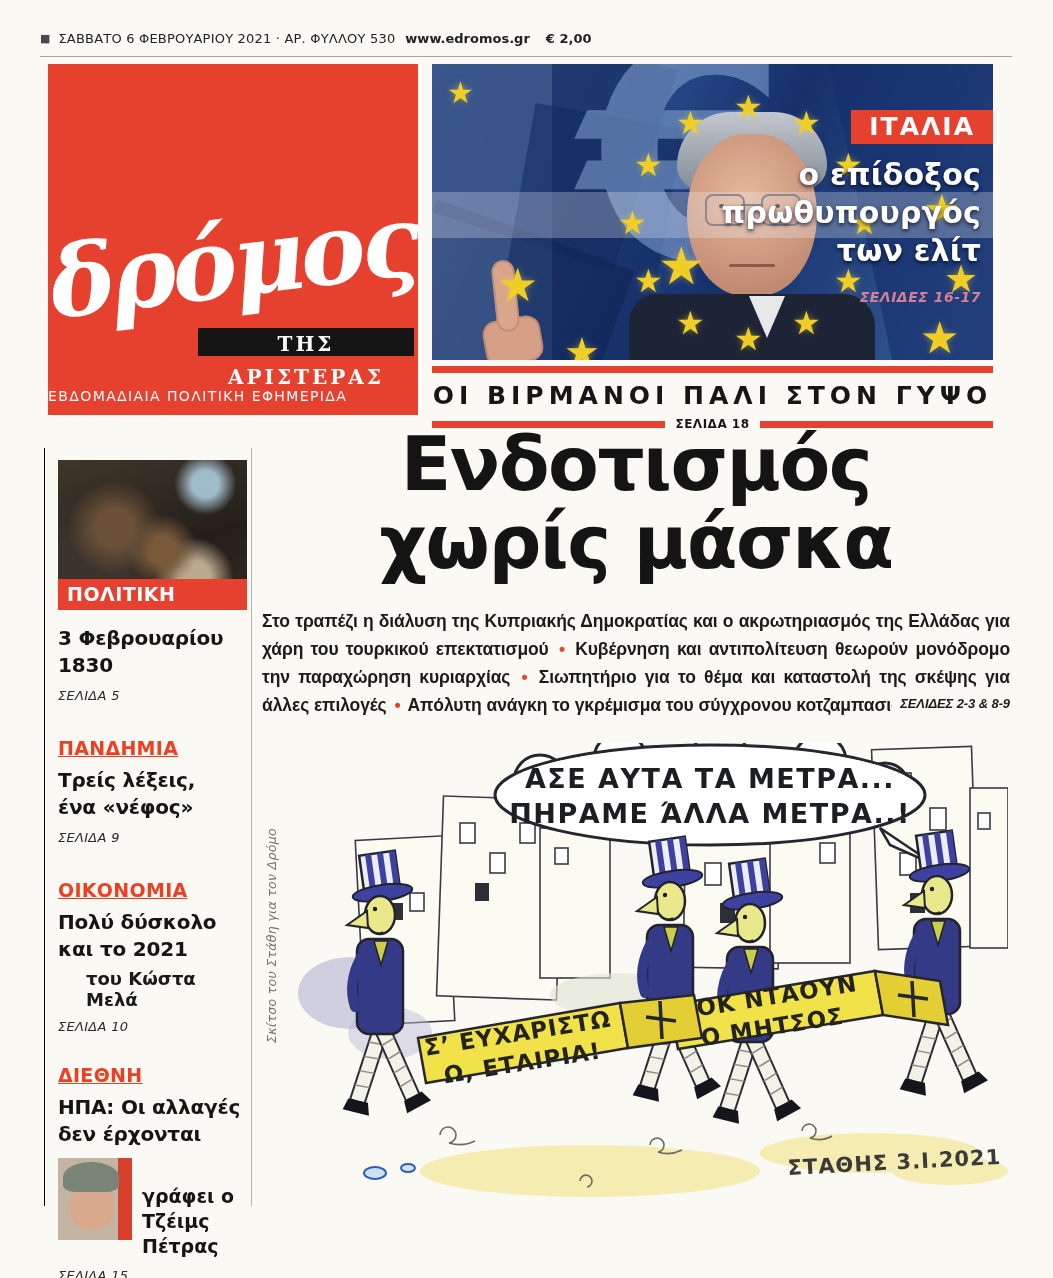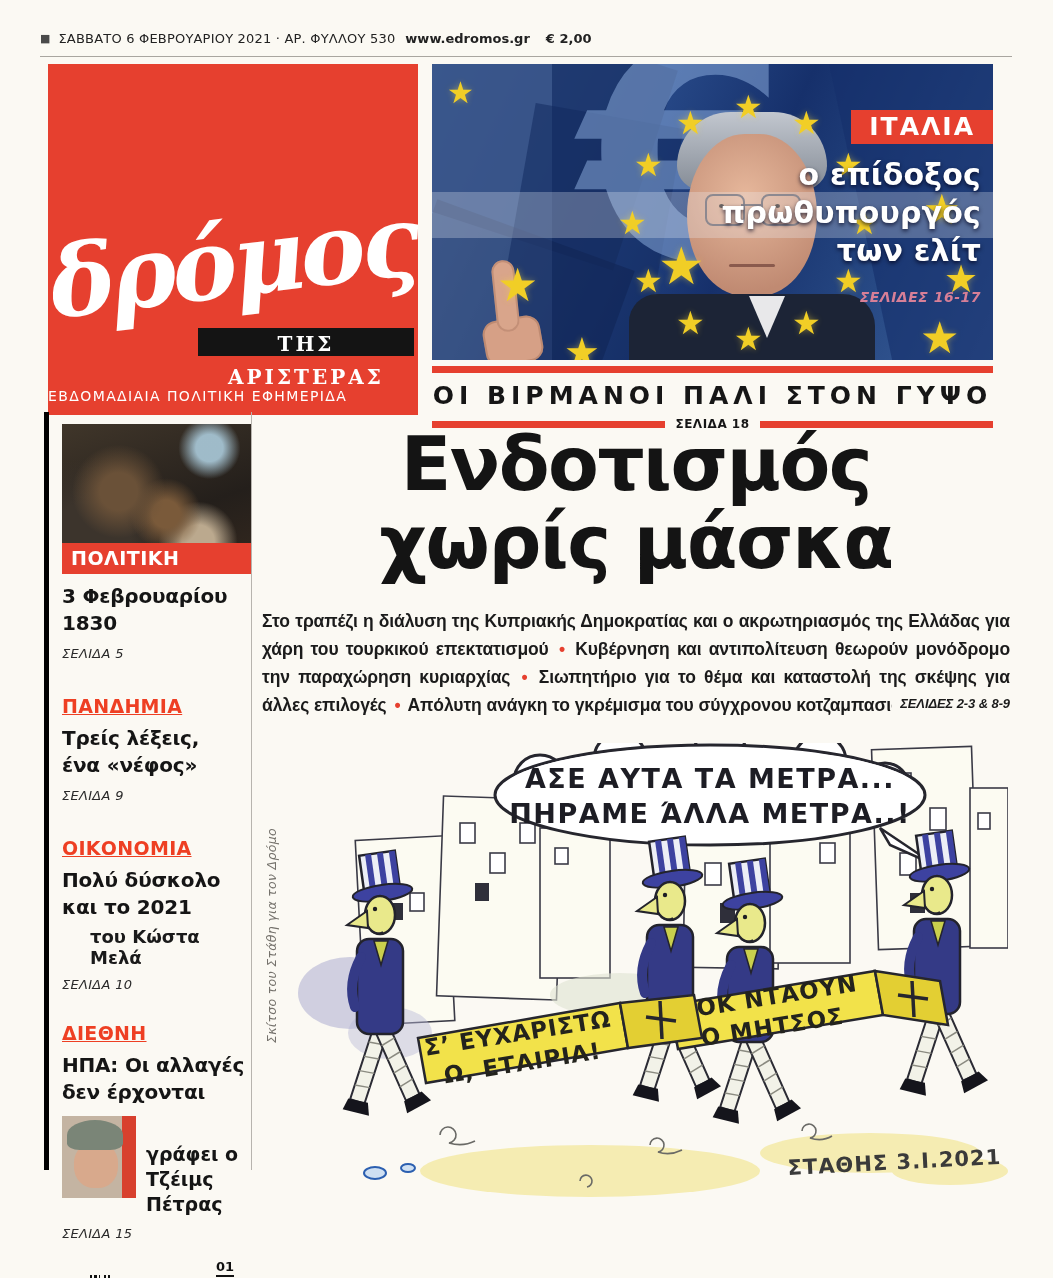--- a/index.html
+++ b/index.html
@@ -69,35 +69,35 @@
   
   .strip{position:absolute;left:432px;top:366px;width:561px;}
   .rbar{height:7px;background:#e6402f;}
   .strip-head{font-size:25px;font-weight:800;letter-spacing:5px;text-align:center;
               padding:8px 0 7px;color:#161616;white-space:nowrap;}
   .strip-bottom{display:flex;align-items:center;gap:10px;}
   .strip-bottom .rbar{flex:1;}
   .strip-page{font-size:12px;font-weight:800;color:#161616;letter-spacing:.5px;}
 
   
-  .sidebar{position:absolute;left:44px;top:412px;width:208px;height:758px;
-           border-left:5px solid #000000;border-right:1px solid #b7b4ae;
+  .sidebar{position:absolute;left:44px;top:448px;width:208px;height:758px;
+           border-left:1px solid #000000;border-right:1px solid #b7b4ae;
            padding:12px 0 0 13px;box-sizing:border-box;}
   .painting{position:relative;width:189px;height:150px;overflow:hidden;
     background:
       radial-gradient(circle at 78% 16%,rgba(165,195,210,.95) 0 7%,transparent 16%),
       radial-gradient(circle at 30% 45%,#6a5138 0 12%,transparent 30%),
       radial-gradient(circle at 55% 60%,#7a5a3a 0 10%,transparent 26%),
       radial-gradient(circle at 72% 78%,#bba98e 0 9%,transparent 22%),
       radial-gradient(circle at 15% 78%,#3c342c 0 20%,transparent 42%),
       linear-gradient(160deg,#40362a,#241f1b 60%,#35291f);}
   .sec-bar{position:absolute;left:0;bottom:0;width:100%;height:31px;background:#e6402f;
            color:#fff;font-weight:800;font-size:19px;line-height:31px;padding-left:9px;
            box-sizing:border-box;letter-spacing:.5px;}
-  .sb-title{font-size:20px;font-weight:800;color:#151515;line-height:27px;margin-top:9px;letter-spacing:-.2px;}
+  .sb-title{font-size:20px;font-weight:800;color:#151515;line-height:27px;margin-top:15px;letter-spacing:-.2px;}
   .sb-page{font-size:13px;font-style:italic;color:#2a2a2a;margin-top:9px;letter-spacing:.3px;}
   .sb-sec{font-size:19px;font-weight:800;color:#ee3f23;letter-spacing:.3px;text-decoration:underline;}
   .gap34{margin-top:34px;}.gap30{margin-top:30px;}
   .sb-byline{font-size:18px;font-weight:600;color:#1a1a1a;margin-top:5px;margin-left:28px;}
   .petras-row{display:flex;margin-top:10px;align-items:flex-start;}
   .petras{position:relative;width:74px;height:82px;background:#c4b4a2;overflow:hidden;flex:0 0 auto;}
   .petras .stripe{position:absolute;right:0;top:0;width:14px;height:100%;background:#d8402e;}
   .petras .cap{position:absolute;left:5px;top:4px;width:56px;height:30px;background:#7a8577;
                border-radius:55% 55% 25% 25%;}
   .petras .pface{position:absolute;left:12px;top:26px;width:44px;height:46px;background:#d8a98c;

